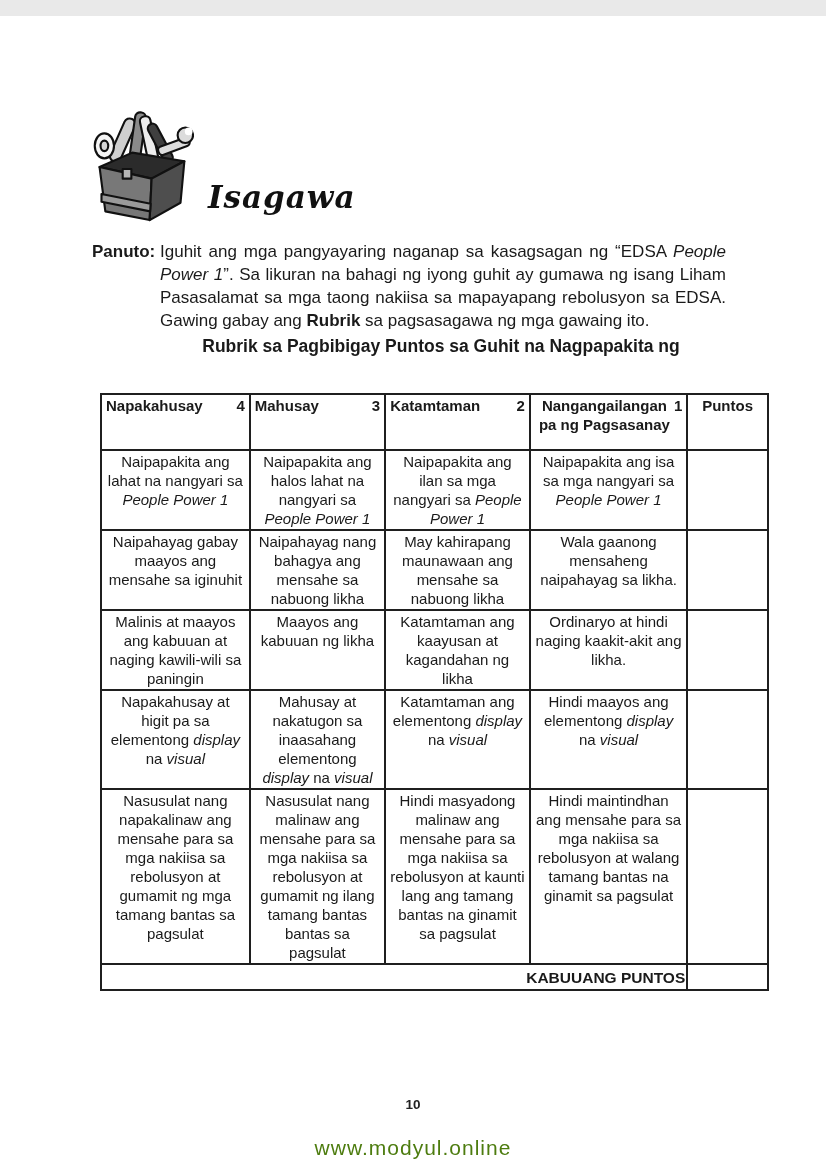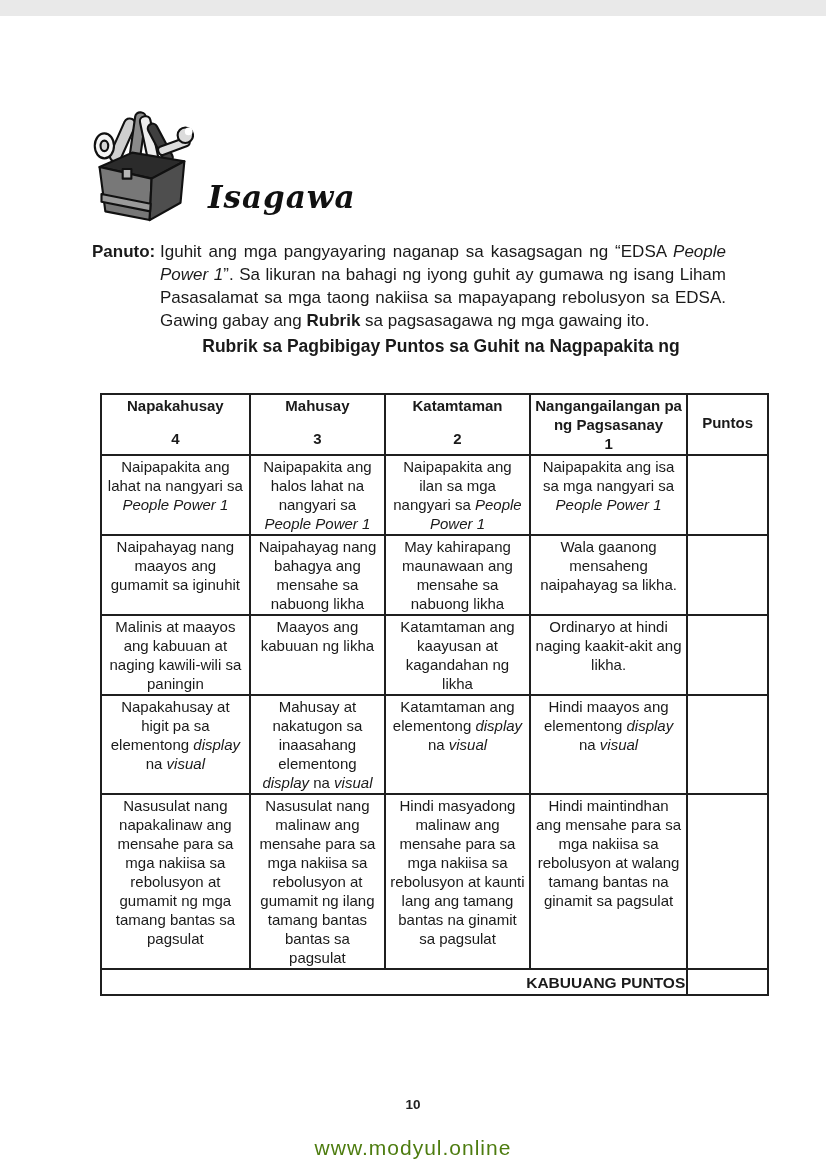--- a/index.html
+++ b/index.html
@@ -33,21 +33,21 @@
   
   .rubric-table{
     position:absolute;left:100px;top:377px;width:669px;
     border-collapse:collapse;table-layout:fixed;
   }
   .rubric-table td{
     border:2px solid #1f1f1f;text-align:center;vertical-align:top;
     padding:1px 4px;font-size:15px;line-height:19px;word-wrap:break-word;
   }
   .rubric-table td.hdr .hdr-inner{
-    display:flex;flex-direction:column;justify-content:space-between;
+    display:flex;flex-direction:row;justify-content:space-between;
     min-height:52px;font-weight:bold;font-size:15px;line-height:19px;
   }
   .rubric-table td.hdr-puntos .hdr-inner{justify-content:center;}
   .rubric-table td.kabuuang{
     text-align:right;font-weight:bold;font-size:15.5px;
     padding:1px 1px 1px 4px;height:22px;vertical-align:middle;
   }
   .rubric-table td.puntos-blank{background:#fff;}
   
   .page-number{
@@ -145,21 +145,21 @@
 
       <tr>
         <td><span>Naipapakita ang lahat na nangyari sa </span><span style="font-style: italic;">People Power 1</span></td>
         <td><span>Naipapakita ang halos lahat na nangyari sa </span><span style="font-style: italic;">People Power 1</span></td>
         <td><span>Naipapakita ang ilan sa mga nangyari sa </span><span style="font-style: italic;">People Power 1</span></td>
         <td><span>Naipapakita ang isa sa mga nangyari sa </span><span style="font-style: italic;">People Power 1</span></td>
         <td class="puntos-blank"></td>
       </tr>
 
       <tr>
-        <td>Naipahayag nang maayos ang gumamit sa iginuhit</td>
+        <td>Naipahayag gabay maayos ang mensahe sa iginuhit</td>
         <td>Naipahayag nang bahagya ang mensahe sa nabuong likha</td>
         <td>May kahirapang maunawaan ang mensahe sa nabuong likha</td>
         <td>Wala gaanong mensaheng naipahayag sa likha.</td>
         <td class="puntos-blank"></td>
       </tr>
 
       <tr>
         <td>Malinis at maayos ang kabuuan at naging kawili-wili sa paningin</td>
         <td>Maayos ang kabuuan ng likha</td>
         <td>Katamtaman ang kaayusan at kagandahan ng likha</td>

